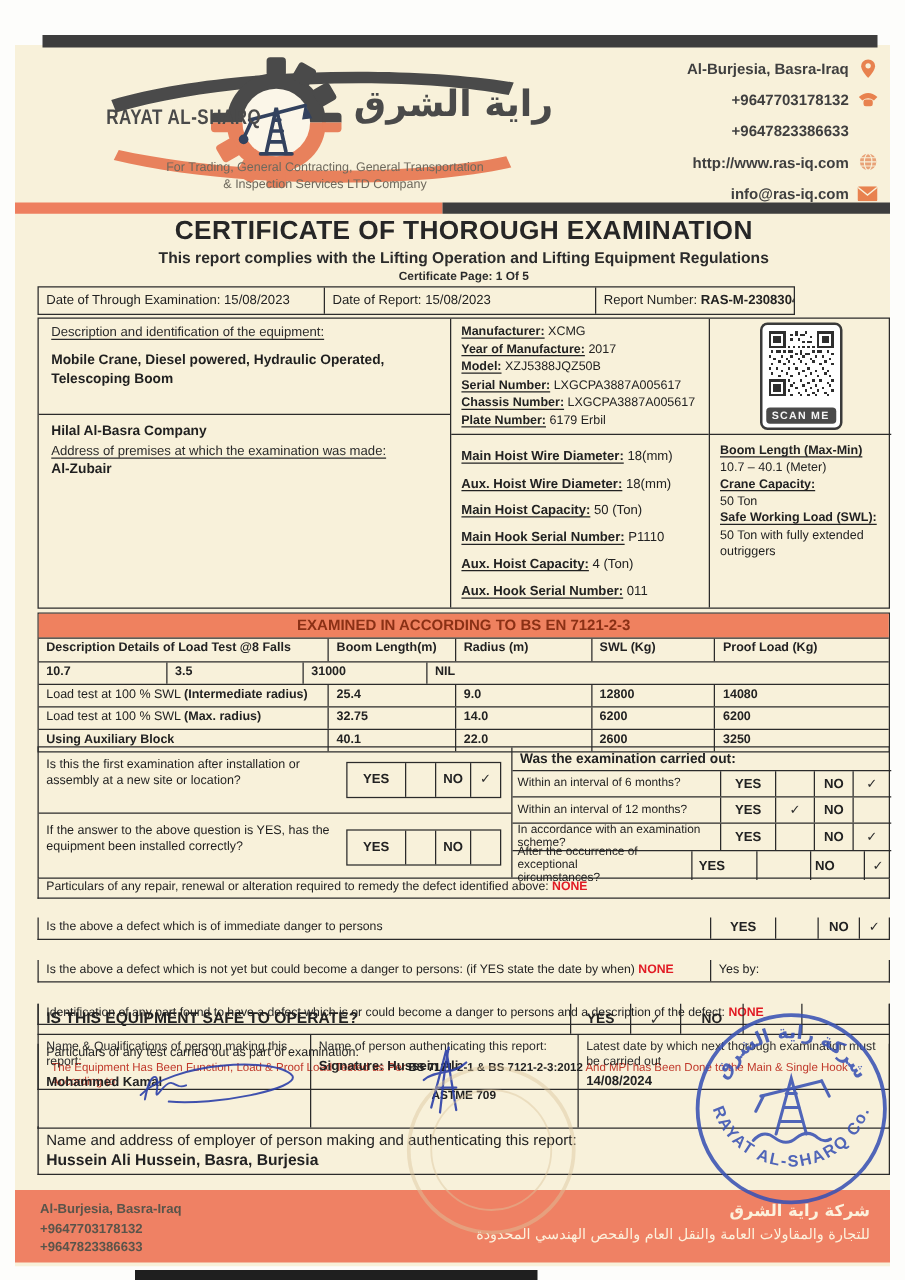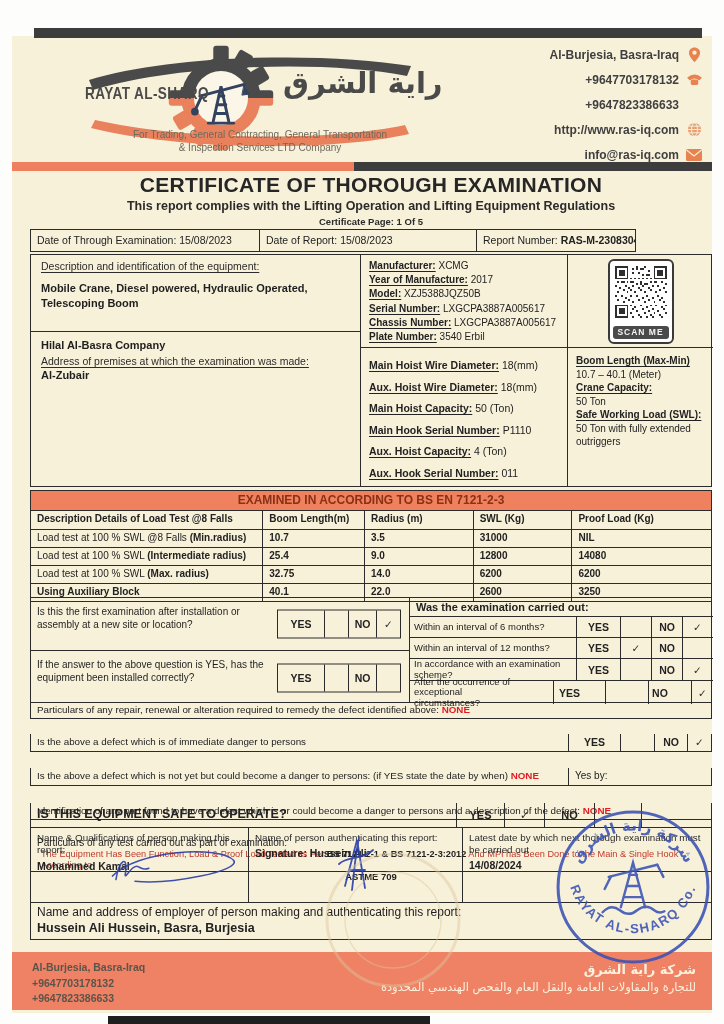--- a/index.html
+++ b/index.html
@@ -268,21 +268,21 @@
         <div class="val-b" style="margin-top:2px;">Al-Zubair</div>
       </div>
     </div>
     <div class="col-mid">
       <div class="manu-block">
         <div class="mrow"><span class="ml">Manufacturer:</span> <span>XCMG</span></div>
         <div class="mrow"><span class="ml">Year of Manufacture:</span> <span>2017</span></div>
         <div class="mrow"><span class="ml">Model:</span> <span>XZJ5388JQZ50B</span></div>
         <div class="mrow"><span class="ml">Serial Number:</span> <span>LXGCPA3887A005617</span></div>
         <div class="mrow"><span class="ml">Chassis Number:</span> <span>LXGCPA3887A005617</span></div>
-        <div class="mrow"><span class="ml">Plate Number:</span> <span>3540 Erbil</span></div>
+        <div class="mrow"><span class="ml">Plate Number:</span> <span>6179 Erbil</span></div>
       </div>
       <div class="hoist-block">
         <div class="hrow"><span class="ml">Main Hoist Wire Diameter:</span> <span>18(mm)</span></div>
         <div class="hrow"><span class="ml">Aux. Hoist Wire Diameter:</span> <span>18(mm)</span></div>
         <div class="hrow"><span class="ml">Main Hoist Capacity:</span> <span>50 (Ton)</span></div>
         <div class="hrow"><span class="ml">Main Hook Serial Number:</span> <span>P1110</span></div>
         <div class="hrow"><span class="ml">Aux. Hoist Capacity:</span> <span>4 (Ton)</span></div>
         <div class="hrow"><span class="ml">Aux. Hook Serial Number:</span> <span>011</span></div>
       </div>
     </div>
@@ -325,21 +325,20 @@
   <div class="examtable bx abs">
     <div class="ex-title">EXAMINED IN ACCORDING TO BS EN 7121-2-3</div>
     <div class="ex-row hd">
       <div class="c c0">Description Details of Load Test @8 Falls</div>
       <div class="c c1">Boom Length(m)</div>
       <div class="c c2">Radius (m)</div>
       <div class="c c3">SWL (Kg)</div>
       <div class="c c4">Proof Load (Kg)</div>
     </div>
     <div class="ex-row">
-      <div class="c c0"><span>Load test at 100 % SWL @8 Falls </span><b>(Min.radius)</b></div>
       <div class="c c1 num">10.7</div>
       <div class="c c2 num">3.5</div>
       <div class="c c3 num">31000</div>
       <div class="c c4 num">NIL</div>
     </div>
     <div class="ex-row">
       <div class="c c0"><span>Load test at 100 % SWL </span><b>(Intermediate radius)</b></div>
       <div class="c c1 num">25.4</div>
       <div class="c c2 num">9.0</div>
       <div class="c c3 num">12800</div>

